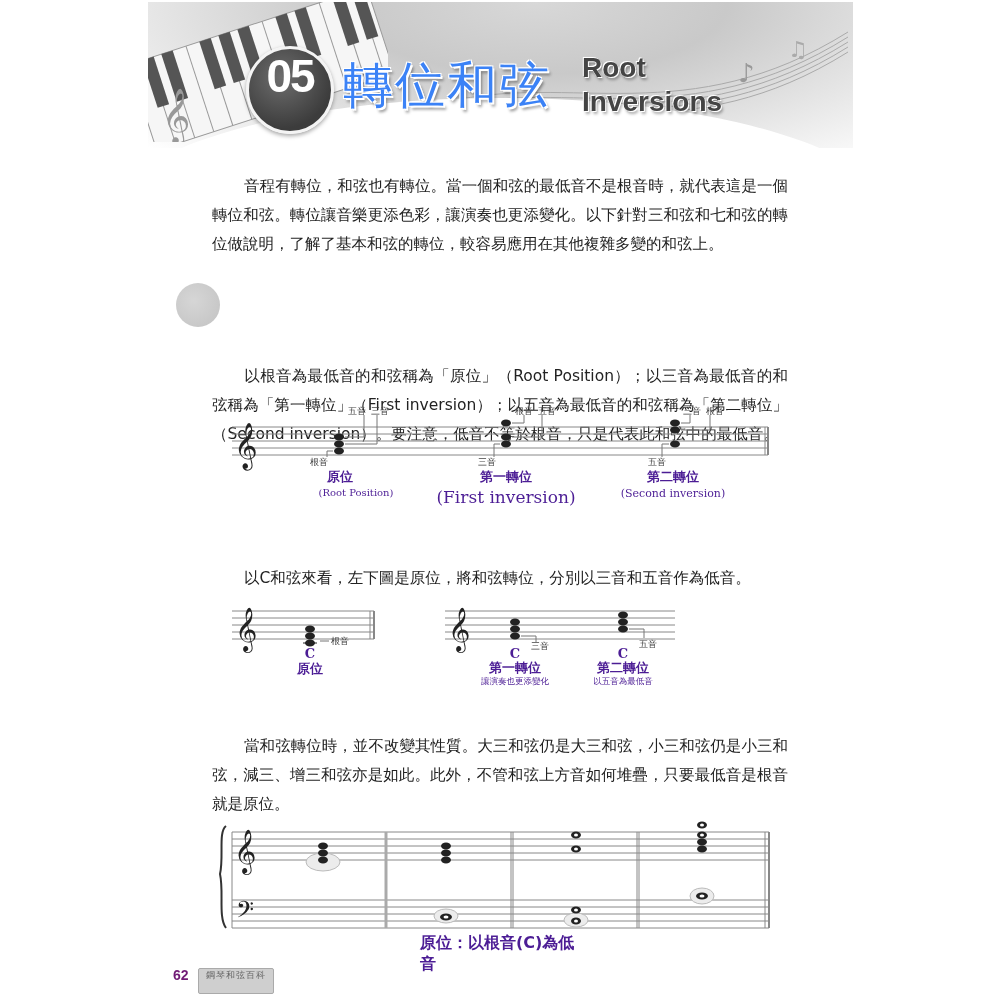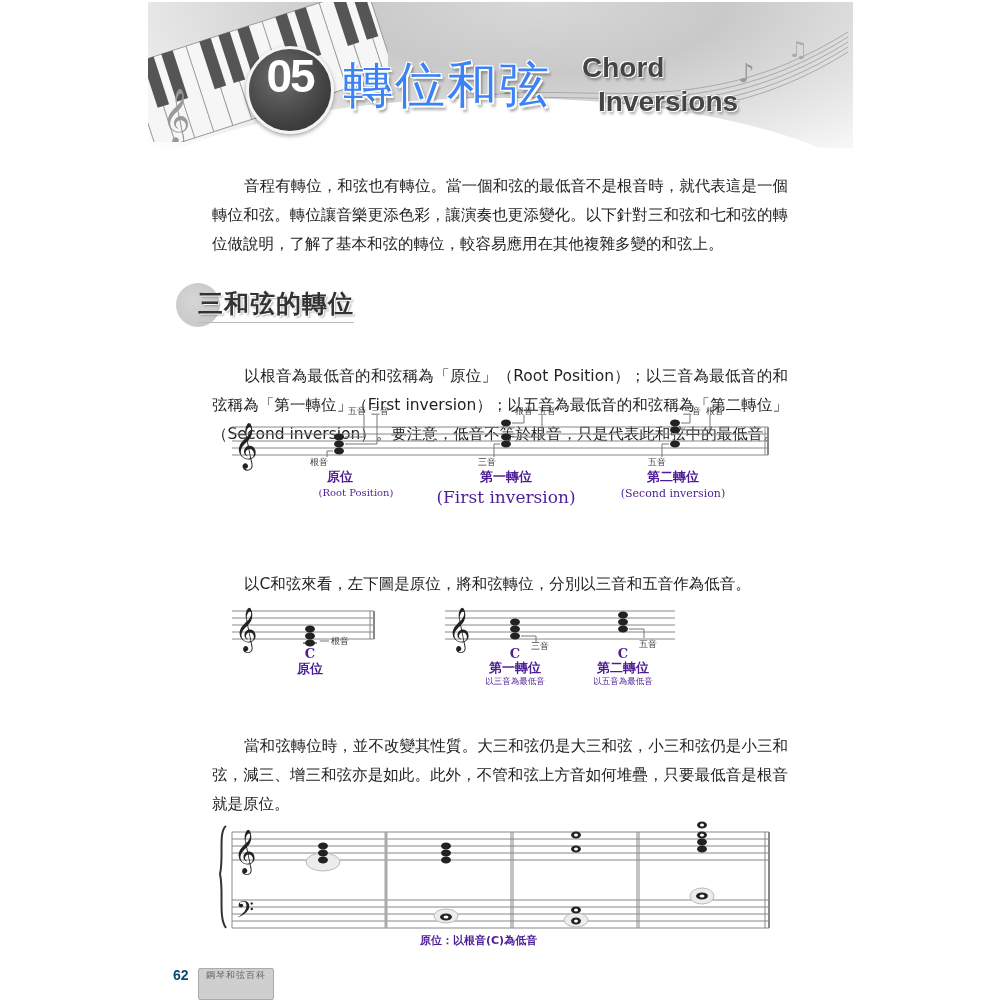--- a/index.html
+++ b/index.html
@@ -34,21 +34,21 @@
   .chapter-title {
     position: absolute; left: 343px; top: 52px; z-index: 3;
     font-size: 50px; font-weight: normal; color: #3b82f6; letter-spacing: 2px;
     text-shadow: 2px 2px 0 #fff, -1px -1px 0 #fff, 1px -1px 0 #fff, -1px 1px 0 #fff, 3px 4px 3px rgba(0,0,0,.4);
   }
   .chapter-en1, .chapter-en2 {
     position: absolute; z-index: 3; font-family: "Liberation Sans", sans-serif; font-weight: bold;
     color: #444; text-shadow: 1px 1px 0 #fff, -1px -1px 0 #fff, 2px 3px 3px rgba(0,0,0,.35);
   }
   .chapter-en1 { left: 582px; top: 52px; font-size: 28px; }
-  .chapter-en2 { left: 582px; top: 86px; font-size: 28px; margin-left: 16px; }
+  .chapter-en2 { left: 582px; top: 86px; font-size: 28px; }
 
   
   .para {
     position: absolute; left: 212px; width: 576px;
     font-size: 15.5px; line-height: 29px; color: #222; text-align: justify;
   }
   .para .indent { display: inline-block; width: 32px; }
   .p1 { top: 172px; }
   .p2 { top: 320px; left: 212px; margin-top: 40px; }
   .p3 { top: 732px; }
@@ -67,25 +67,25 @@
   
   svg.music { position: absolute; overflow: visible; }
   .lbl-small { font-size: 9px; fill: #444; }
 
   .fig-cap {
     position: absolute; font-family: "DejaVu Serif", "Liberation Serif", serif; color: #4c1d95; text-align: center;
   }
 
   
   .page-num {
-    position: absolute; left: 173px; top: 967px; font-size: 14px; font-weight: bold; color: #0c4a6e;
+    position: absolute; left: 173px; top: 967px; font-size: 14px; font-weight: bold; color: #701a75;
     font-family: "Liberation Sans", sans-serif;
   }
   .book-tag {
-    position: absolute; left: 198px; top: 968px; width: 76px; height: 32px; background: #cfcfcf;
+    position: absolute; left: 198px; top: 968px; width: 76px; height: 26px; background: #cfcfcf;
     border: 1px solid #aaa; border-radius: 2px; font-size: 9px; color: #666; line-height: 12px;
     text-align: center; letter-spacing: 1px; overflow: hidden;
   }
 </style>
 </head>
 <body>
 
 <div class="banner">
   <svg class="keys" viewBox="0 0 240 140">
     <g transform="rotate(-18 120 70)">
@@ -129,28 +129,27 @@
     <text x="290" y="70" font-size="26" fill="#999">♪</text>
     <text x="340" y="45" font-size="22" fill="#aaa">♫</text>
     <text x="210" y="125" font-size="18" fill="#aaa">♫</text>
   </svg>
 </div>
 
 <div class="chapter-circle">
   <span class="chapter-num">05</span>
 </div>
 <div class="chapter-title">轉位和弦</div>
-<div class="chapter-en1">Chord</div>
+<div class="chapter-en1">Root</div>
 <div class="chapter-en2">Inversions</div>
 
 <p class="para p1"><span class="indent"></span><span>音程有轉位，和弦也有轉位。當一個和弦的最低音不是根音時，就代表這是一個轉位和弦。轉位讓音樂更添色彩，讓演奏也更添變化。以下針對三和弦和七和弦的轉位做說明，了解了基本和弦的轉位，較容易應用在其他複雜多變的和弦上。</span></p>
 
 <div class="section-head">
   <div class="section-circle"></div>
-  <div class="section-title">三和弦的轉位</div>
 </div>
 
 <p class="para p2" style="top:322px;"><span class="indent"></span><span>以根音為最低音的和弦稱為「原位」（Root Position）；以三音為最低音的和弦稱為「第一轉位」（First inversion）；以五音為最低音的和弦稱為「第二轉位」（Second inversion）。要注意，低音不等於根音，只是代表此和弦中的最低音。</span></p>
 
 <svg class="music" style="left:232px; top:405px;" width="540" height="60" viewBox="0 0 540 60">
   <g stroke="#888" stroke-width="1">
     <line x1="0" y1="22" x2="536" y2="22"></line>
       <line x1="0" y1="29" x2="536" y2="29"></line>
     <line x1="0" y1="36" x2="536" y2="36"></line>
       <line x1="0" y1="43" x2="536" y2="43"></line>
@@ -192,21 +191,21 @@
   <text class="lbl-small" x="474" y="9">根音</text>
   <text class="lbl-small" x="416" y="60">五音</text>
 </svg>
 <div class="fig-cap" style="left:280px; top:468px; width:120px; font-size:13px; font-weight:bold;">原位</div>
 <div class="fig-cap" style="left:286px; top:487px; width:140px; font-size:10px;">(Root Position)</div>
 <div class="fig-cap" style="left:446px; top:468px; width:120px; font-size:13px; font-weight:bold;">第一轉位</div>
 <div class="fig-cap" style="left:436px; top:487px; width:140px; font-size:17px;">(First inversion)</div>
 <div class="fig-cap" style="left:613px; top:468px; width:120px; font-size:13px; font-weight:bold;">第二轉位</div>
 <div class="fig-cap" style="left:598px; top:487px; width:150px; font-size:11px;">(Second inversion)</div>
 
-<p class="para" style="top:564px; left:244px; width:540px;margin-top:6px;">以C和弦來看，左下圖是原位，將和弦轉位，分別以三音和五音作為低音。</p>
+<p class="para" style="top:564px; left:244px; width:540px;">以C和弦來看，左下圖是原位，將和弦轉位，分別以三音和五音作為低音。</p>
 
 <svg class="music" style="left:232px; top:598px;" width="145" height="52" viewBox="0 0 145 52">
   <g stroke="#888" stroke-width="1">
     <line x1="0" y1="13" x2="142" y2="13"></line>
       <line x1="0" y1="20" x2="142" y2="20"></line>
     <line x1="0" y1="27" x2="142" y2="27"></line>
       <line x1="0" y1="34" x2="142" y2="34"></line>
     <line x1="0" y1="41" x2="142" y2="41"></line>
     <line x1="138" y1="13" x2="138" y2="41"></line>
       <line x1="142" y1="13" x2="142" y2="41" stroke-width="2"></line>
@@ -241,21 +240,21 @@
       <ellipse cx="178" cy="24" rx="5" ry="3.5"></ellipse>
       <ellipse cx="178" cy="31" rx="5" ry="3.5"></ellipse>
   </g>
   <polyline points="76,38 91,38 91,44" fill="none" stroke="#777"></polyline>
   <polyline points="184,31 199,31 199,40" fill="none" stroke="#777"></polyline>
   <text class="lbl-small" x="86" y="51">三音</text>
   <text class="lbl-small" x="194" y="49">五音</text>
 </svg>
 <div class="fig-cap" style="left:495px; top:646px; width:40px; font-size:13px; font-weight:bold;">C</div>
 <div class="fig-cap" style="left:475px; top:659px; width:80px; font-size:13px; font-weight:bold;">第一轉位</div>
-<div class="fig-cap" style="left:470px; top:676px; width:90px; font-size:8.5px; font-family:'DejaVu Sans',sans-serif;">以三音為最低音</div>
+<div class="fig-cap" style="left:470px; top:676px; width:90px; font-size:8.5px; font-family:'DejaVu Sans',sans-serif;">讓演奏也更添變化</div>
 <div class="fig-cap" style="left:603px; top:646px; width:40px; font-size:13px; font-weight:bold;">C</div>
 <div class="fig-cap" style="left:583px; top:659px; width:80px; font-size:13px; font-weight:bold;">第二轉位</div>
 <div class="fig-cap" style="left:578px; top:676px; width:90px; font-size:8.5px; font-family:'DejaVu Sans',sans-serif;">以五音為最低音</div>
 
 <p class="para p3"><span class="indent"></span><span>當和弦轉位時，並不改變其性質。大三和弦仍是大三和弦，小三和弦仍是小三和弦，減三、增三和弦亦是如此。此外，不管和弦上方音如何堆疊，只要最低音是根音就是原位。</span></p>
 
 <svg class="music" style="left:216px; top:822px;" width="555" height="112" viewBox="0 0 555 112">
 
   <path d="M10 4 C 2 10, 8 35, 4 52 C 8 70, 2 95, 10 106" fill="none" stroke="#333" stroke-width="2"></path>
   <g stroke="#888" stroke-width="1">
@@ -316,16 +315,16 @@
     <ellipse cx="230" cy="95" rx="2.5" ry="1.6"></ellipse>
       <ellipse cx="360" cy="13" rx="2" ry="1.5"></ellipse>
       <ellipse cx="360" cy="27" rx="2" ry="1.5"></ellipse>
     <ellipse cx="360" cy="88" rx="2" ry="1.5"></ellipse>
       <ellipse cx="360" cy="99" rx="2" ry="1.5"></ellipse>
     <ellipse cx="486" cy="3" rx="2" ry="1.5"></ellipse>
       <ellipse cx="486" cy="13" rx="2" ry="1.5"></ellipse>
       <ellipse cx="486" cy="74" rx="2.5" ry="1.6"></ellipse>
   </g>
 </svg>
-<div class="fig-cap" style="left:420px; top:933px; width:160px; font-size:11px; font-weight:bold; font-family:'DejaVu Sans',sans-serif; text-align:left;">原位：以根音(C)為低音</div>
+<div class="fig-cap" style="left:420px; top:933px; width:160px; font-size:16px; font-weight:bold; font-family:'DejaVu Sans',sans-serif; text-align:left;">原位：以根音(C)為低音</div>
 
 <div class="page-num">62</div>
 <div class="book-tag">鋼琴和弦百科</div>
 
 </body></html>

